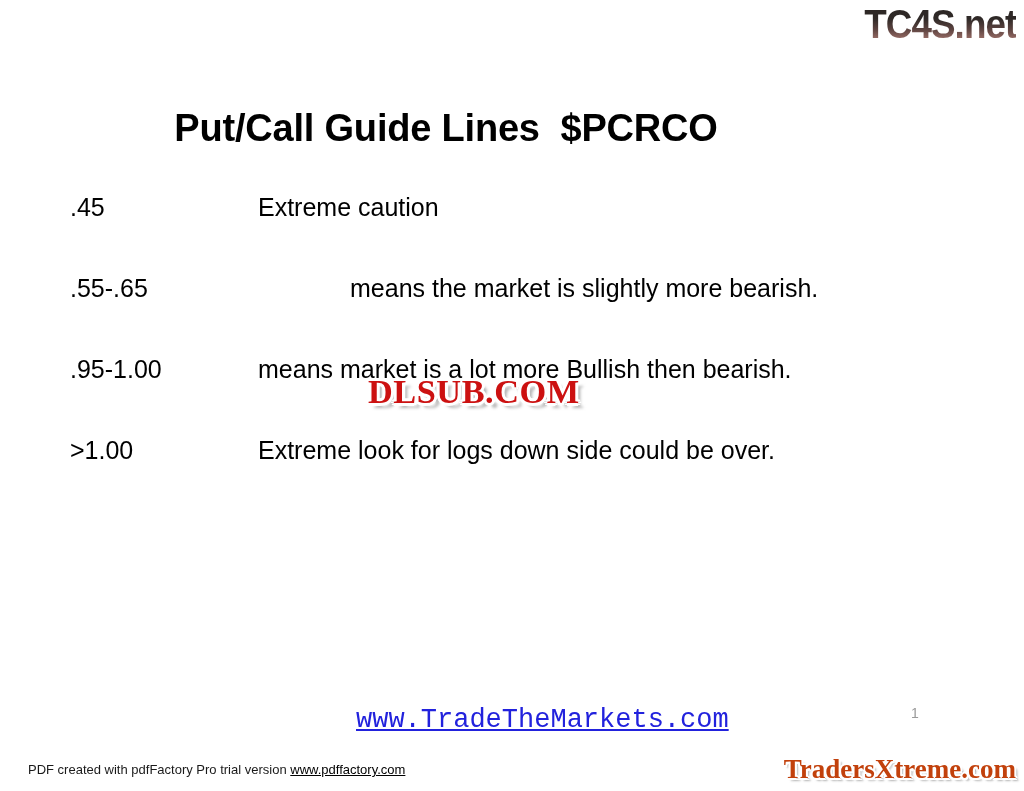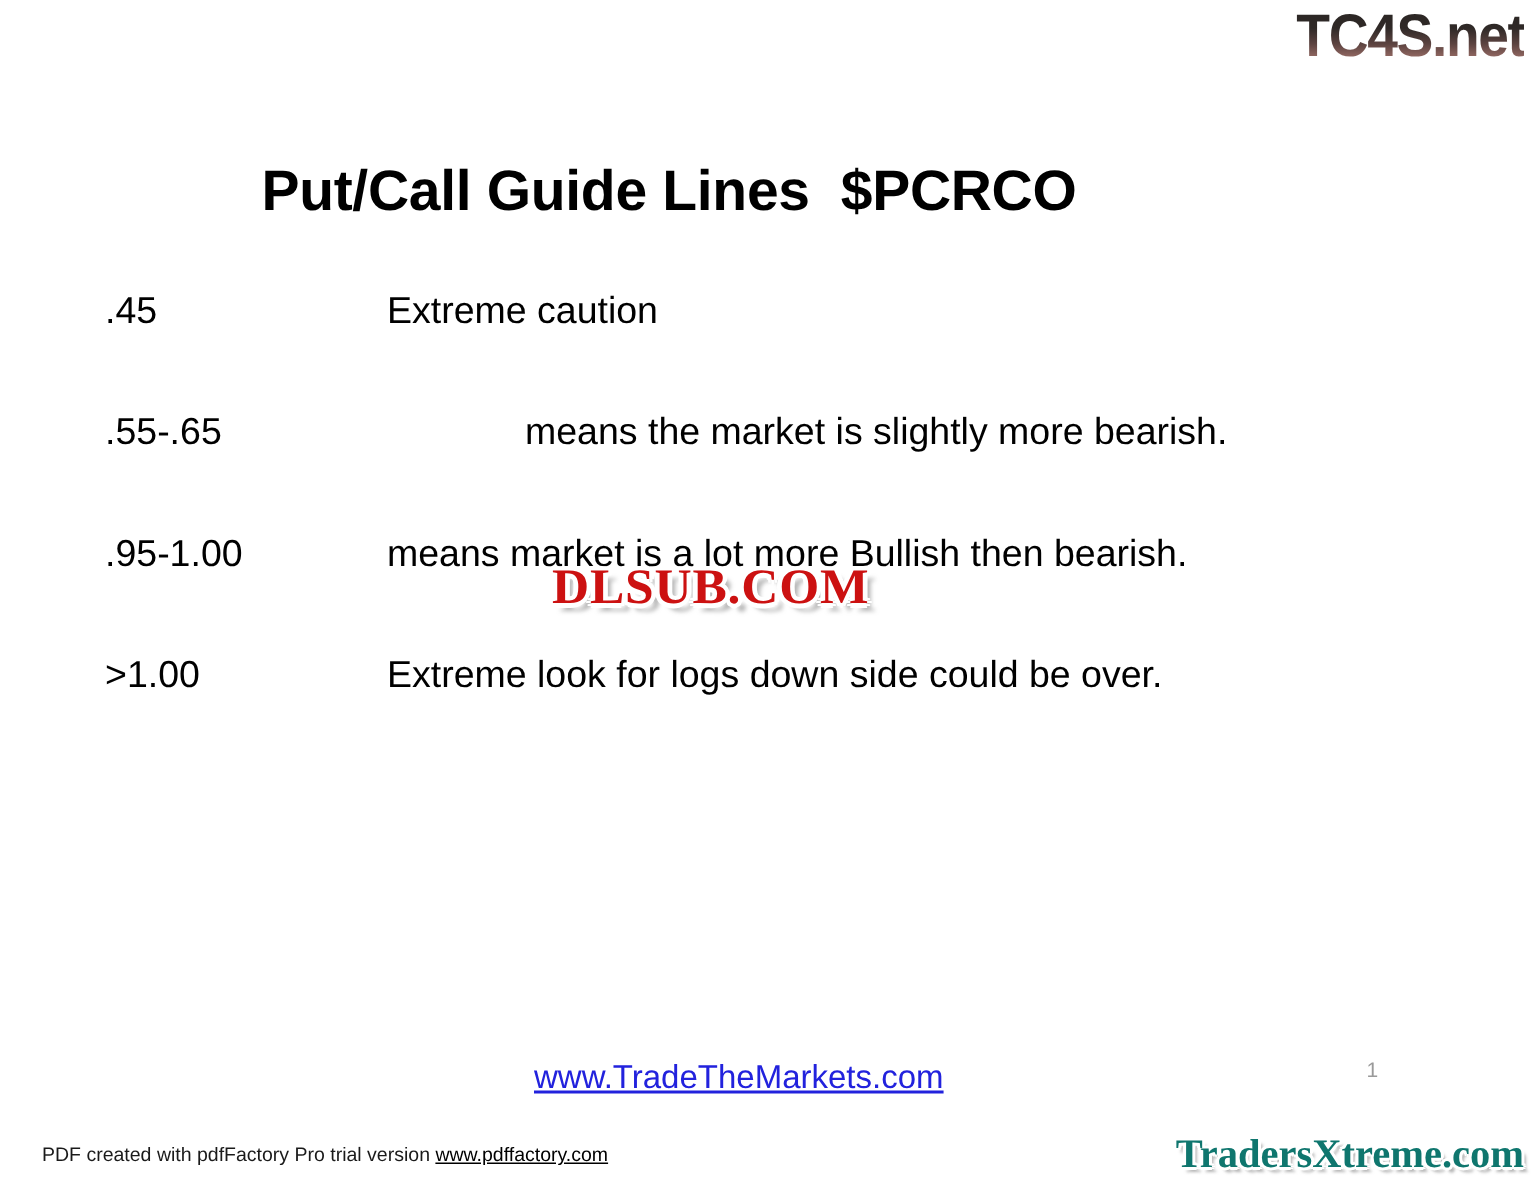--- a/index.html
+++ b/index.html
@@ -119,24 +119,25 @@
     transform-origin: left top;
     white-space: nowrap;
     pointer-events: none;
   }
 
   
   #footer-link {
     position: absolute;
     left: 356px;
     top: 705px;
-    font-size: 22px;
+    font-size: 27px;
     color: #2222dd;
     text-decoration: underline;
     white-space: nowrap;
+    font-family: Liberation Mono, monospace;
   }
   #page-number {
     position: absolute;
     left: 911px;
     top: 705px;
     font-size: 14px;
     color: #9a9a9a;
   }
 
   
@@ -156,21 +157,21 @@
 
   
   #tx-logo {
     position: absolute;
     right: 8px;
     bottom: 6px;
     font-family: "Liberation Serif", serif;
     font-size: 27px;
     font-weight: bold;
     letter-spacing: 0px;
-    color: #0f766e;
+    color: #c2410c;
     text-shadow:
       -1.5px -1.5px 0 #ffffff,
        1.5px -1.5px 0 #ffffff,
       -1.5px  1.5px 0 #ffffff,
        1.5px  1.5px 0 #ffffff,
       -2px 0 0 #ffffff,
        2px 0 0 #ffffff,
        0 -2px 0 #ffffff,
        0  2px 0 #ffffff,
        3px 3px 2px rgba(130,130,130,0.6);

